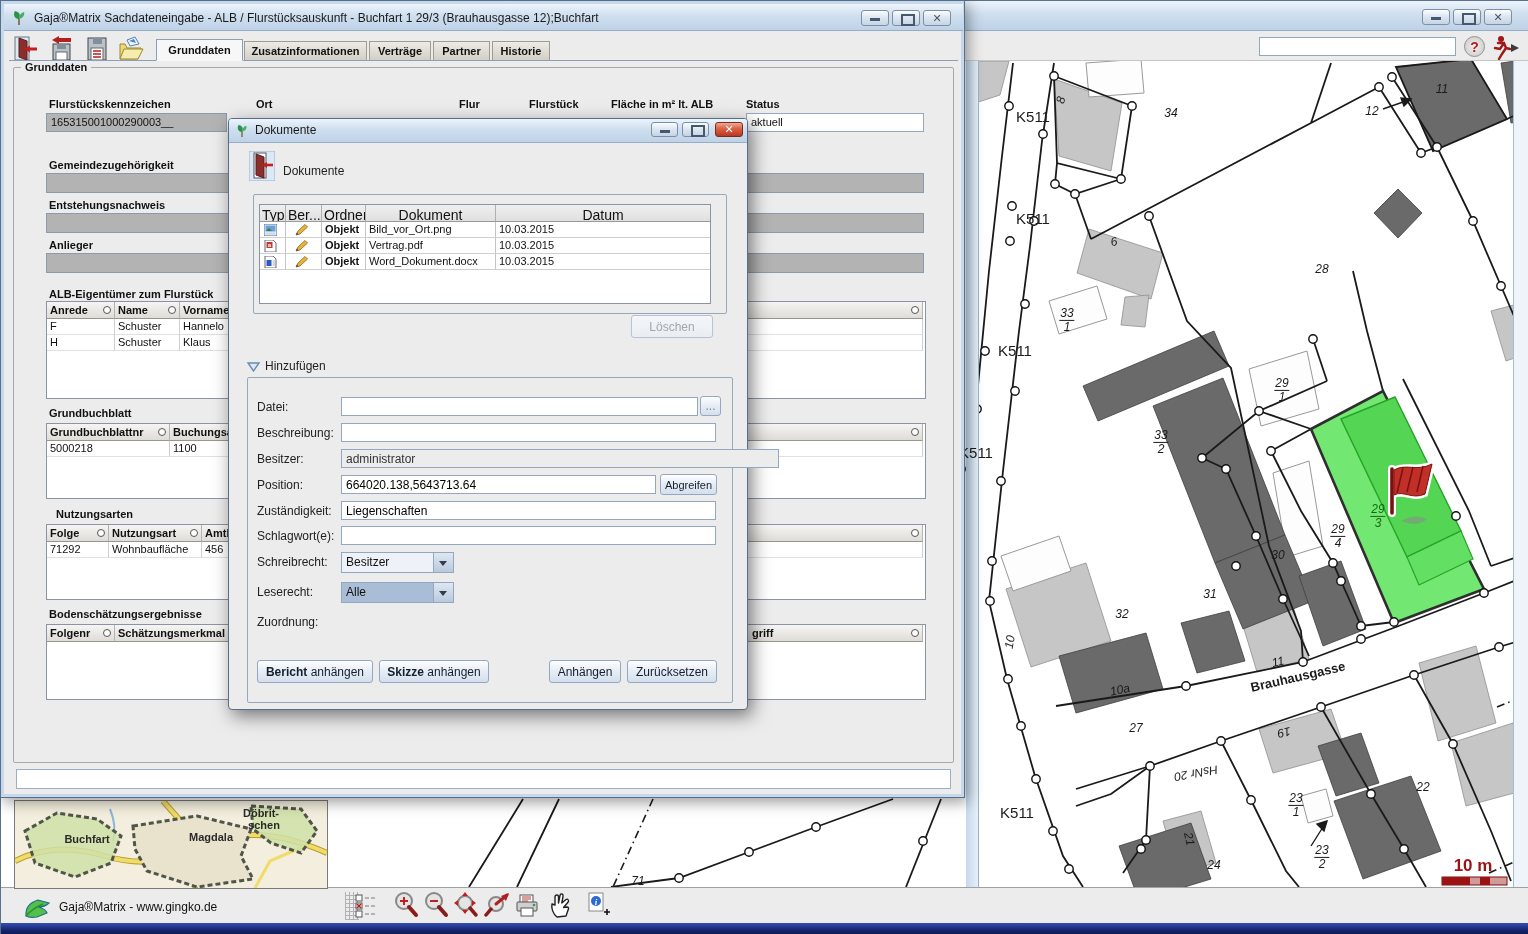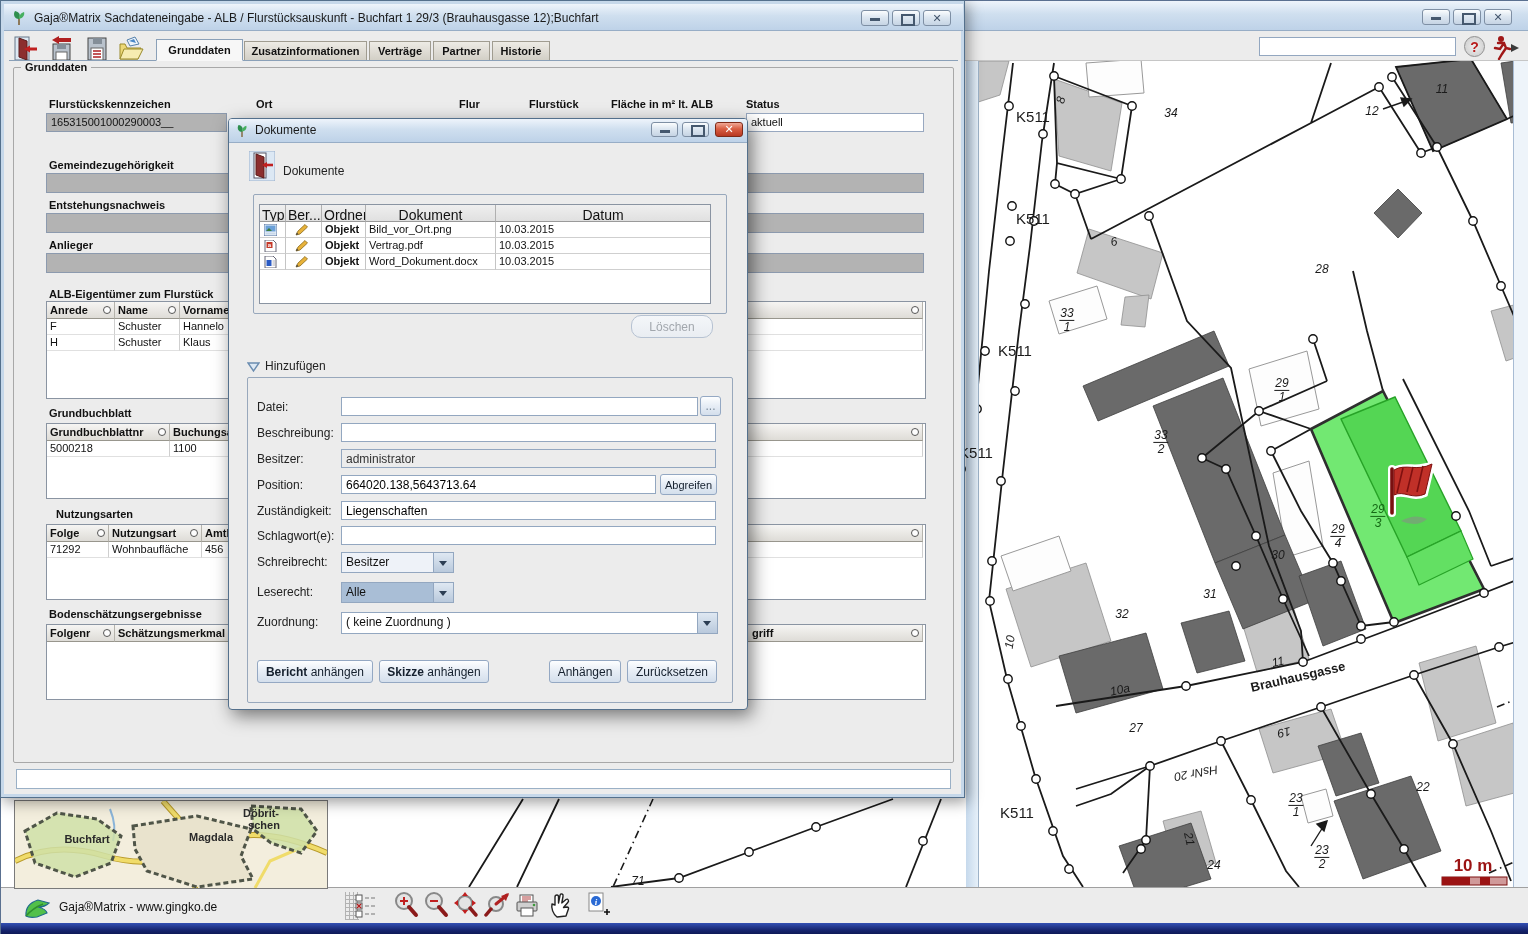--- a/index.html
+++ b/index.html
@@ -595,37 +595,37 @@
         <svg class="fic" style="left:9px;" viewBox="0 0 13 12" aria-label="pencil-icon">
             <path d="M1,11 L3,7 L10,0.5 L12.5,3 L5,10 Z" fill="#e8b23a" stroke="#8a6a1a" stroke-width="0.8"></path>
             <path d="M1,11 L3.5,10.3 L1.8,8.6 Z" fill="#444"></path>
           </svg>
         </div>
       <div class="dtd" style="left:62px;top:49px;width:44px;font-weight:bold;">Objekt</div>
       <div class="dtd" style="left:106px;top:49px;width:130px;">Word_Dokument.docx</div>
       <div class="dtd" style="left:236px;top:49px;width:214px;border-right:none;">10.03.2015</div>
     </div>
 
-    <button class="nbtn disabled" style="left:402px;top:196px;width:82px;height:23px;border-radius:10px;">Löschen</button>
+    <button class="nbtn disabled" style="left:402px;top:196px;width:82px;height:23px;">Löschen</button>
 
     <svg class="abs" style="left:18px;top:242px;" width="13" height="12" viewBox="0 0 13 12">
       <polygon points="1,2 12,2 6.5,10" fill="#dce8f4" stroke="#6a8cb0" stroke-width="1.4"></polygon>
     </svg>
     <div class="dlabel" style="left:36px;top:240px;">Hinzufügen</div>
     <div class="groupbox" style="left:18px;top:258px;width:484px;height:324px;"></div>
 
     <div class="dlabel" style="left:28px;top:281px;">Datei:</div>
     <input class="tfield" style="left: 112px; top: 278px; width: 357px; height: 19px;">
     <button class="nbtn" style="left:471px;top:277px;width:21px;height:20px;color:#7a8a9a;">...</button>
 
     <div class="dlabel" style="left:28px;top:307px;">Beschreibung:</div>
     <input class="tfield" style="left: 112px; top: 304px; width: 375px; height: 19px;">
 
     <div class="dlabel" style="left:28px;top:333px;">Besitzer:</div>
-    <input class="tfield" readonly="" style="left: 112px; top: 330px; width: 375px; height: 19px; background: rgb(236, 236, 236); color: rgb(51, 51, 51);" value="administrator">
+    <input class="tfield" readonly="" style="left: 112px; top: 330px; width: 438px; height: 19px; background: rgb(236, 236, 236); color: rgb(51, 51, 51);" value="administrator">
 
     <div class="dlabel" style="left:28px;top:359px;">Position:</div>
     <input class="tfield" style="left: 112px; top: 356px; width: 315px; height: 19px;" value="664020.138,5643713.64">
     <button class="nbtn" style="left:431px;top:355px;width:57px;height:21px;font-size:11px;">Abgreifen</button>
 
     <div class="dlabel" style="left:28px;top:385px;">Zuständigkeit:</div>
     <input class="tfield" style="left: 112px; top: 382px; width: 375px; height: 19px;" value="Liegenschaften">
 
     <div class="dlabel" style="left:28px;top:410px;">Schlagwort(e):</div>
     <input class="tfield" style="left: 112px; top: 407px; width: 375px; height: 19px;">
@@ -636,24 +636,20 @@
       <span class="cbtn"></span>
     </div>
 
     <div class="dlabel" style="left:28px;top:466px;">Leserecht:</div>
     <div class="combo" style="left:112px;top:463px;width:113px;height:21px;">
       <span class="cval" style="background:#a9bed6;">Alle</span>
       <span class="cbtn"></span>
     </div>
 
     <div class="dlabel" style="left:28px;top:496px;">Zuordnung:</div>
-    <div class="combo" style="left:112px;top:493px;width:377px;height:22px;background:#fff;">
-      <span class="cval">( keine Zuordnung )</span>
-      <span class="cbtn"></span>
-    </div>
 
     <button class="nbtn" style="left:28px;top:541px;width:116px;height:23px;">
       <b>Bericht</b><span> anhängen</span>
     </button>
     <button class="nbtn" style="left:150px;top:541px;width:110px;height:23px;">
       <b>Skizze</b><span> anhängen</span>
     </button>
     <button class="nbtn" style="left:320px;top:541px;width:72px;height:23px;">Anhängen</button>
     <button class="nbtn" style="left:398px;top:541px;width:90px;height:23px;">Zurücksetzen</button>
   </div>

